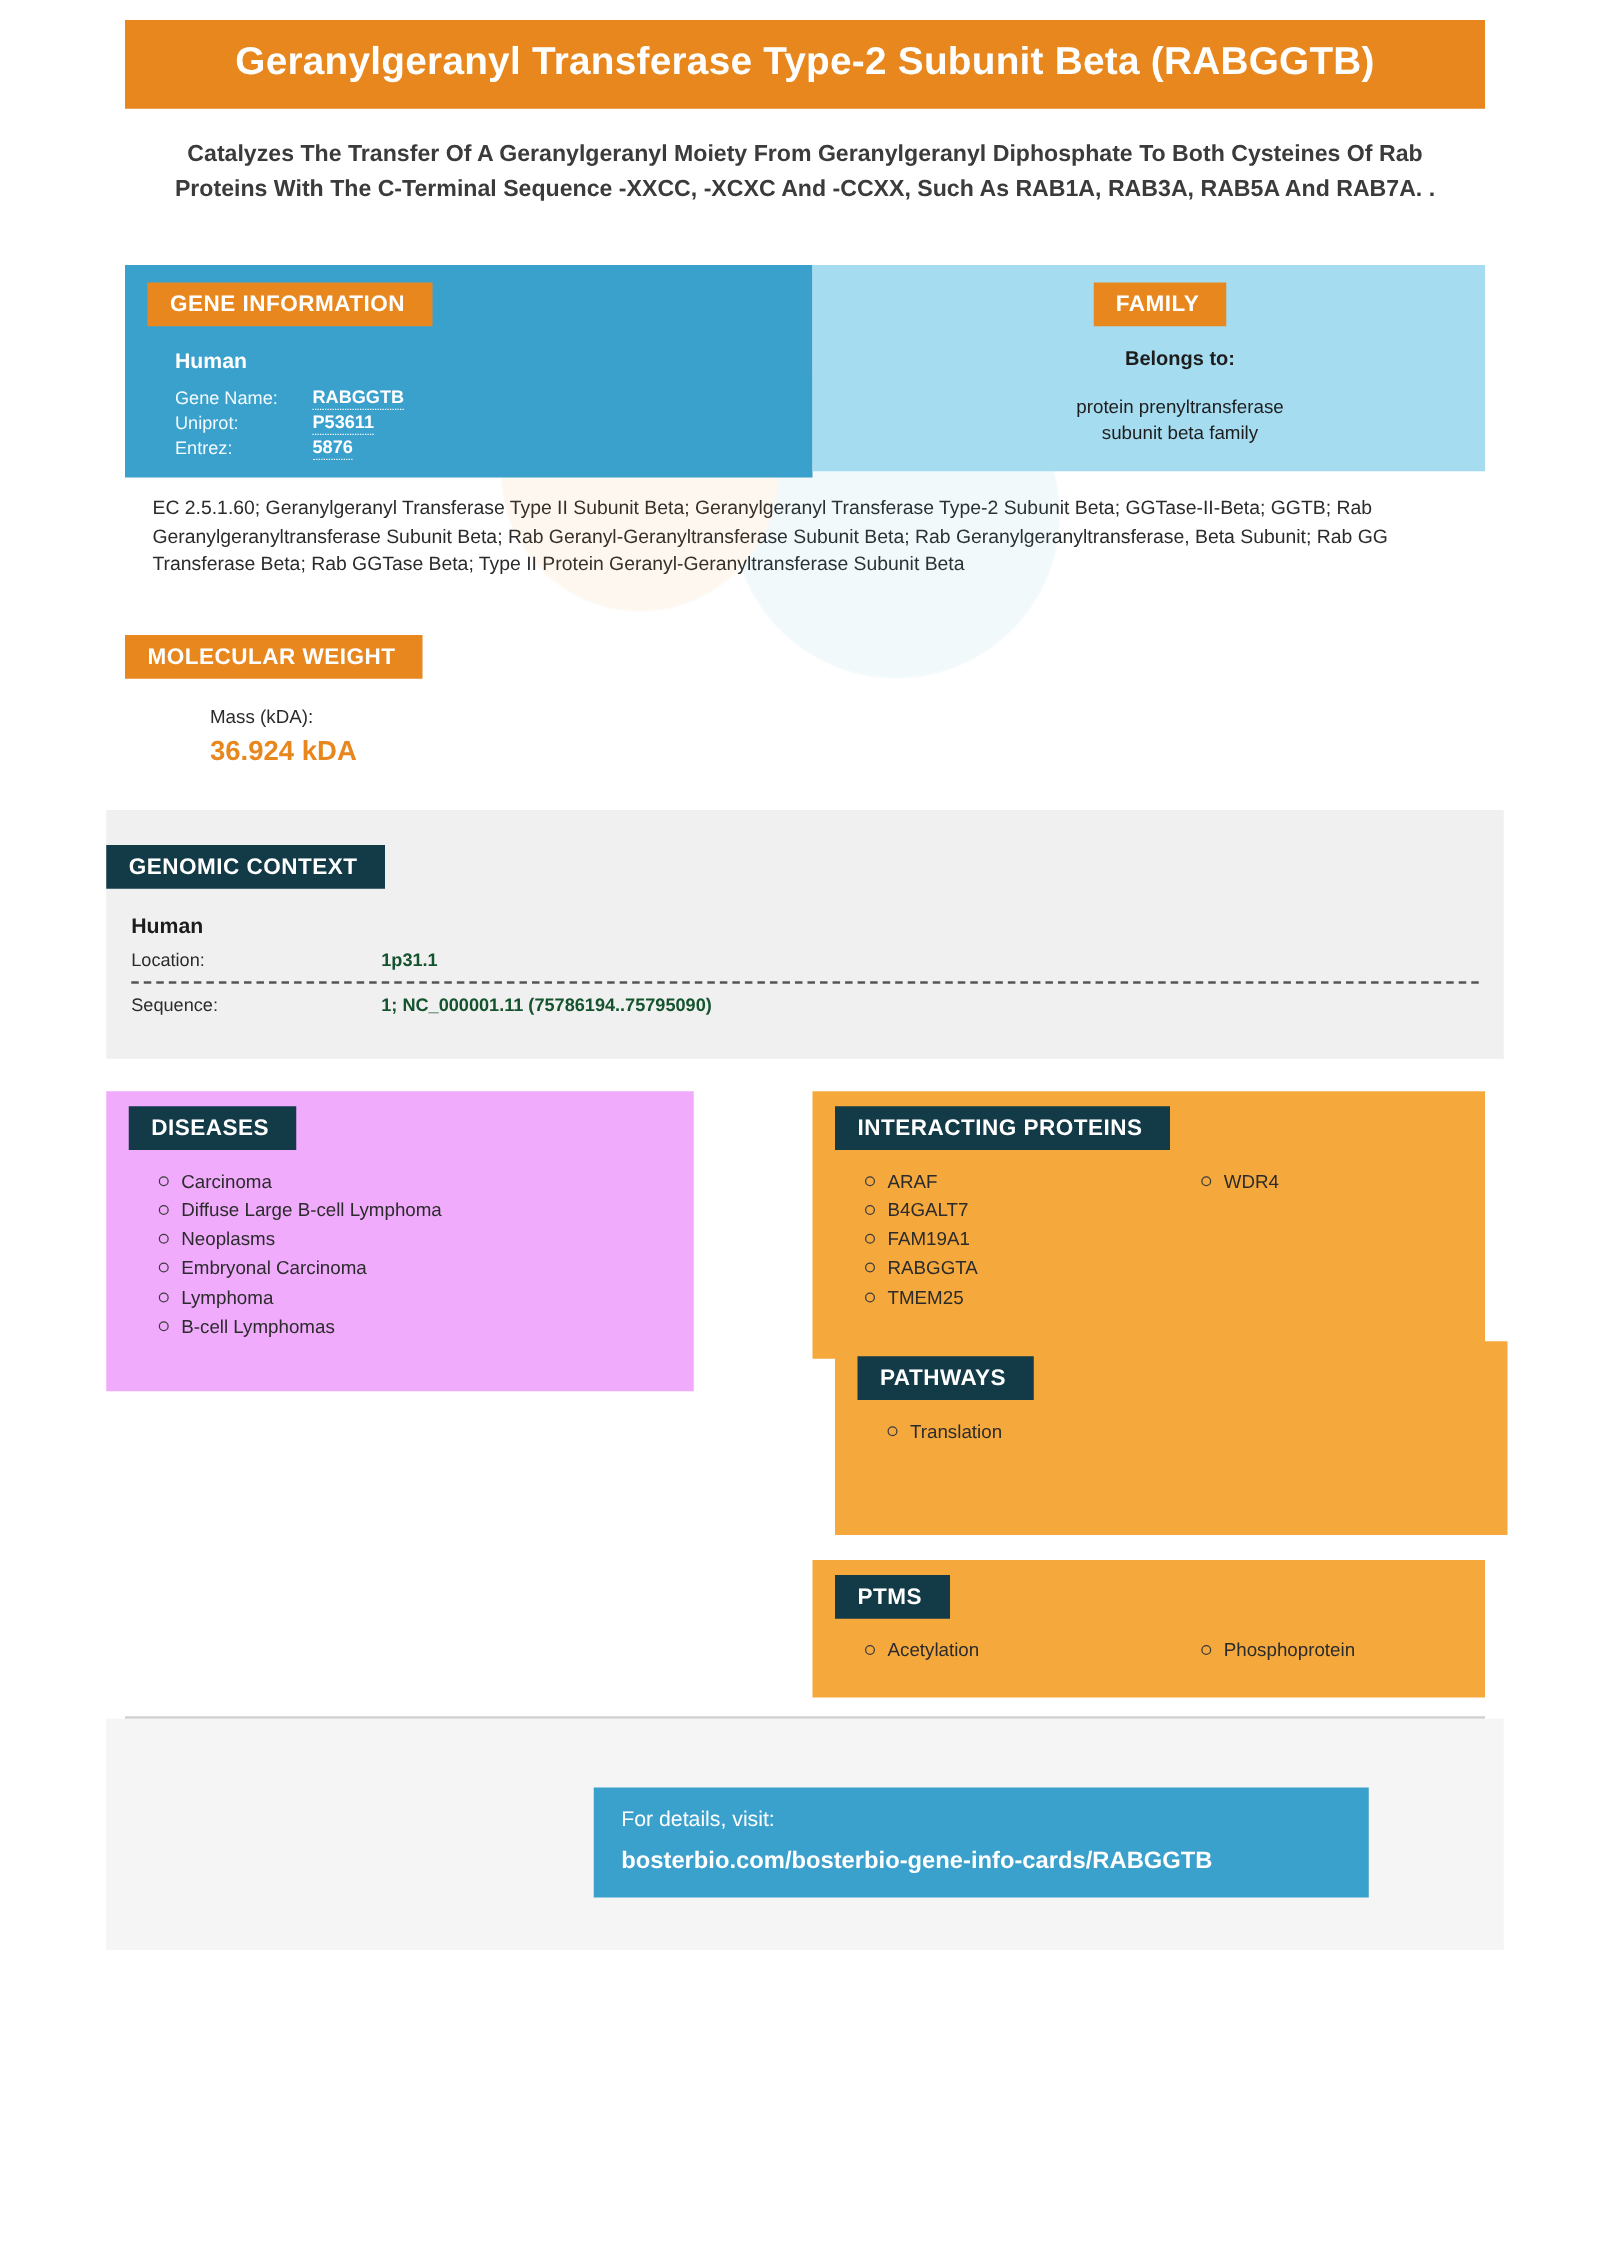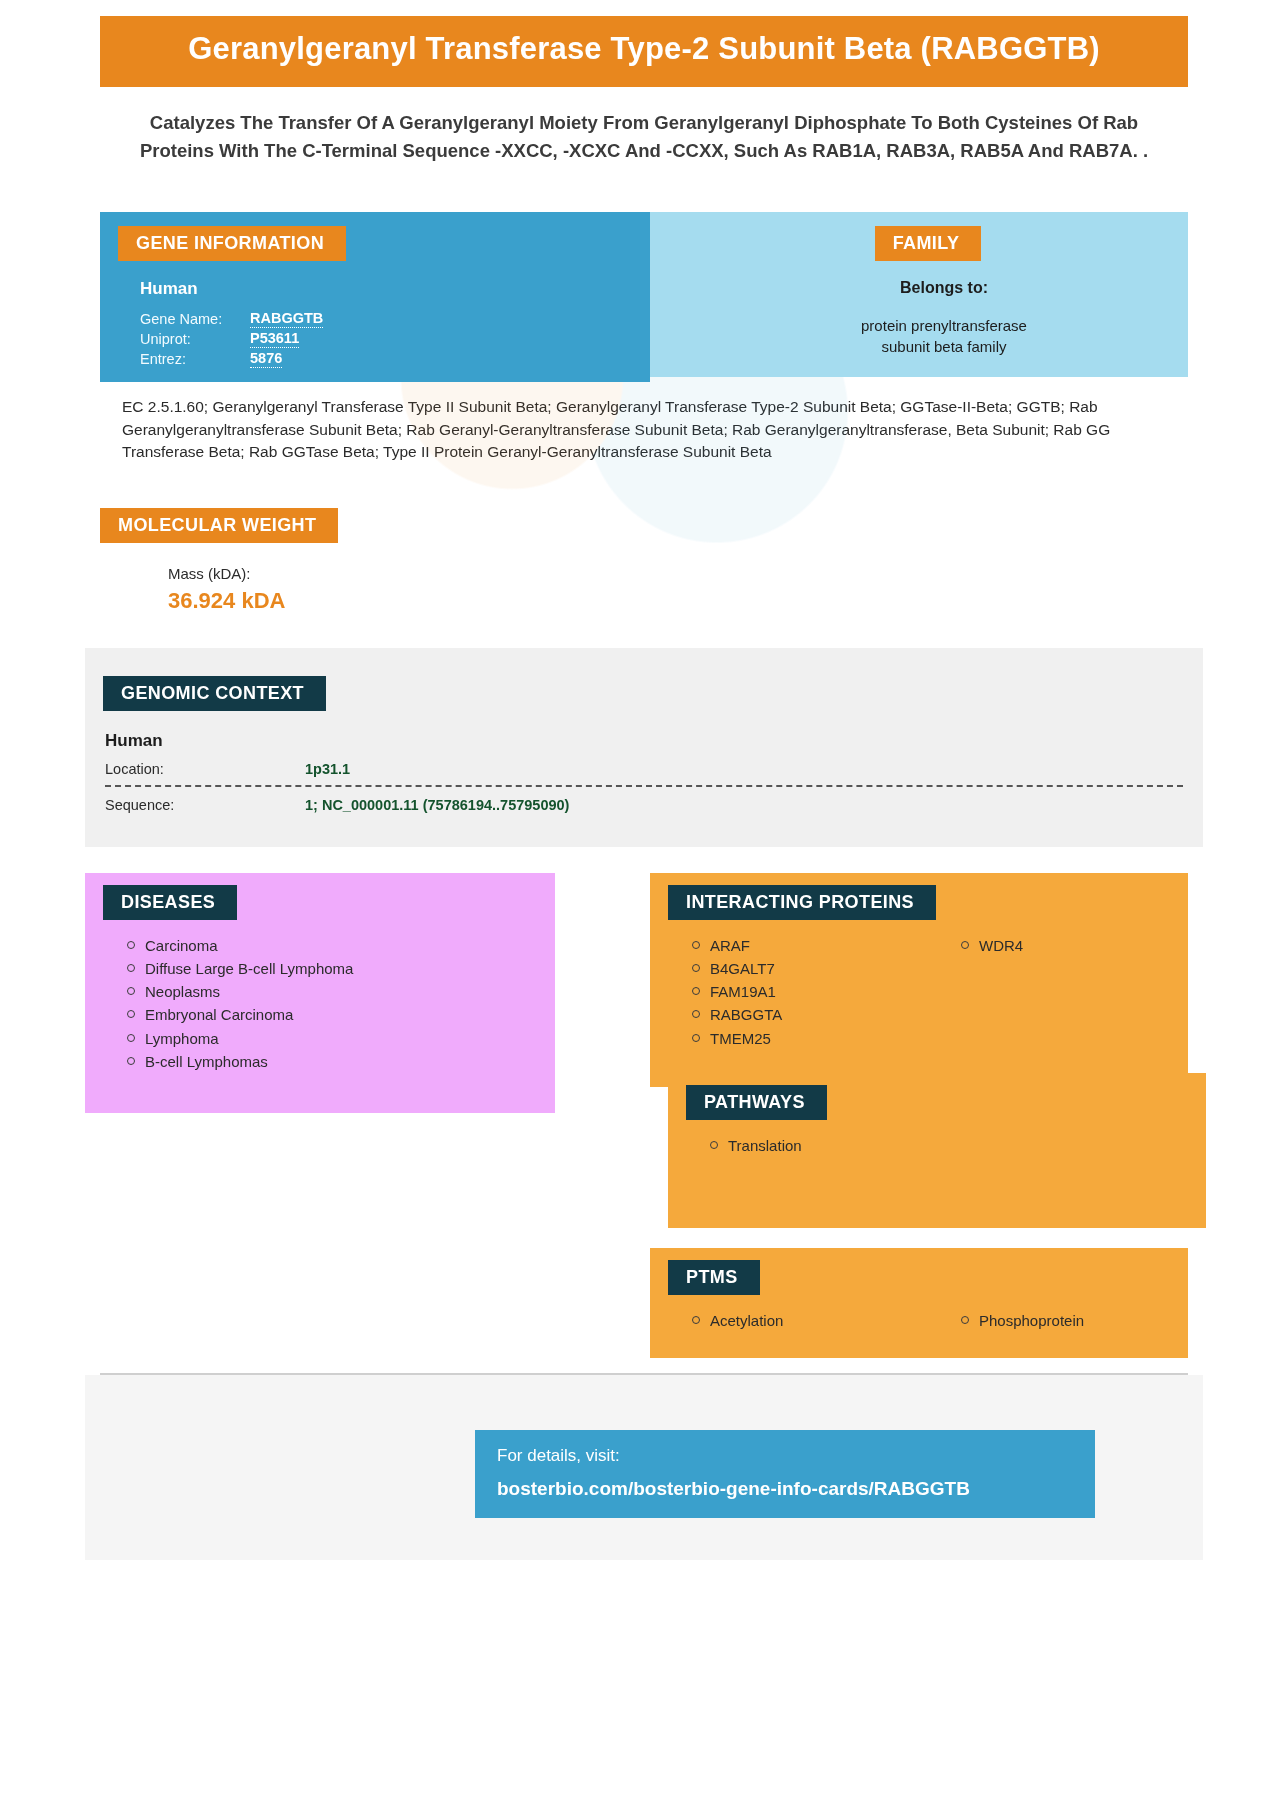--- a/index.html
+++ b/index.html
@@ -128,21 +128,21 @@
     font-weight: bold;
     color: #e8871e;
   }
 
   
   .gc {
     margin: 34px 85px 0 85px;
     background: #f0f0f0;
     padding: 18px 0 26px 0;
   }
-  .gc .hdr-wrap { padding: 10px 0 0 18px; text-decoration: underline; }
+  .gc .hdr-wrap { padding: 10px 0 0 0; text-decoration: underline; }
   .gc-human {
     font-size: 17px;
     font-weight: bold;
     color: #1d1d1d;
     padding: 20px 0 0 20px;
   }
   .gc-row {
     display: flex;
     padding: 10px 20px 8px 20px;
     font-size: 14.5px;

